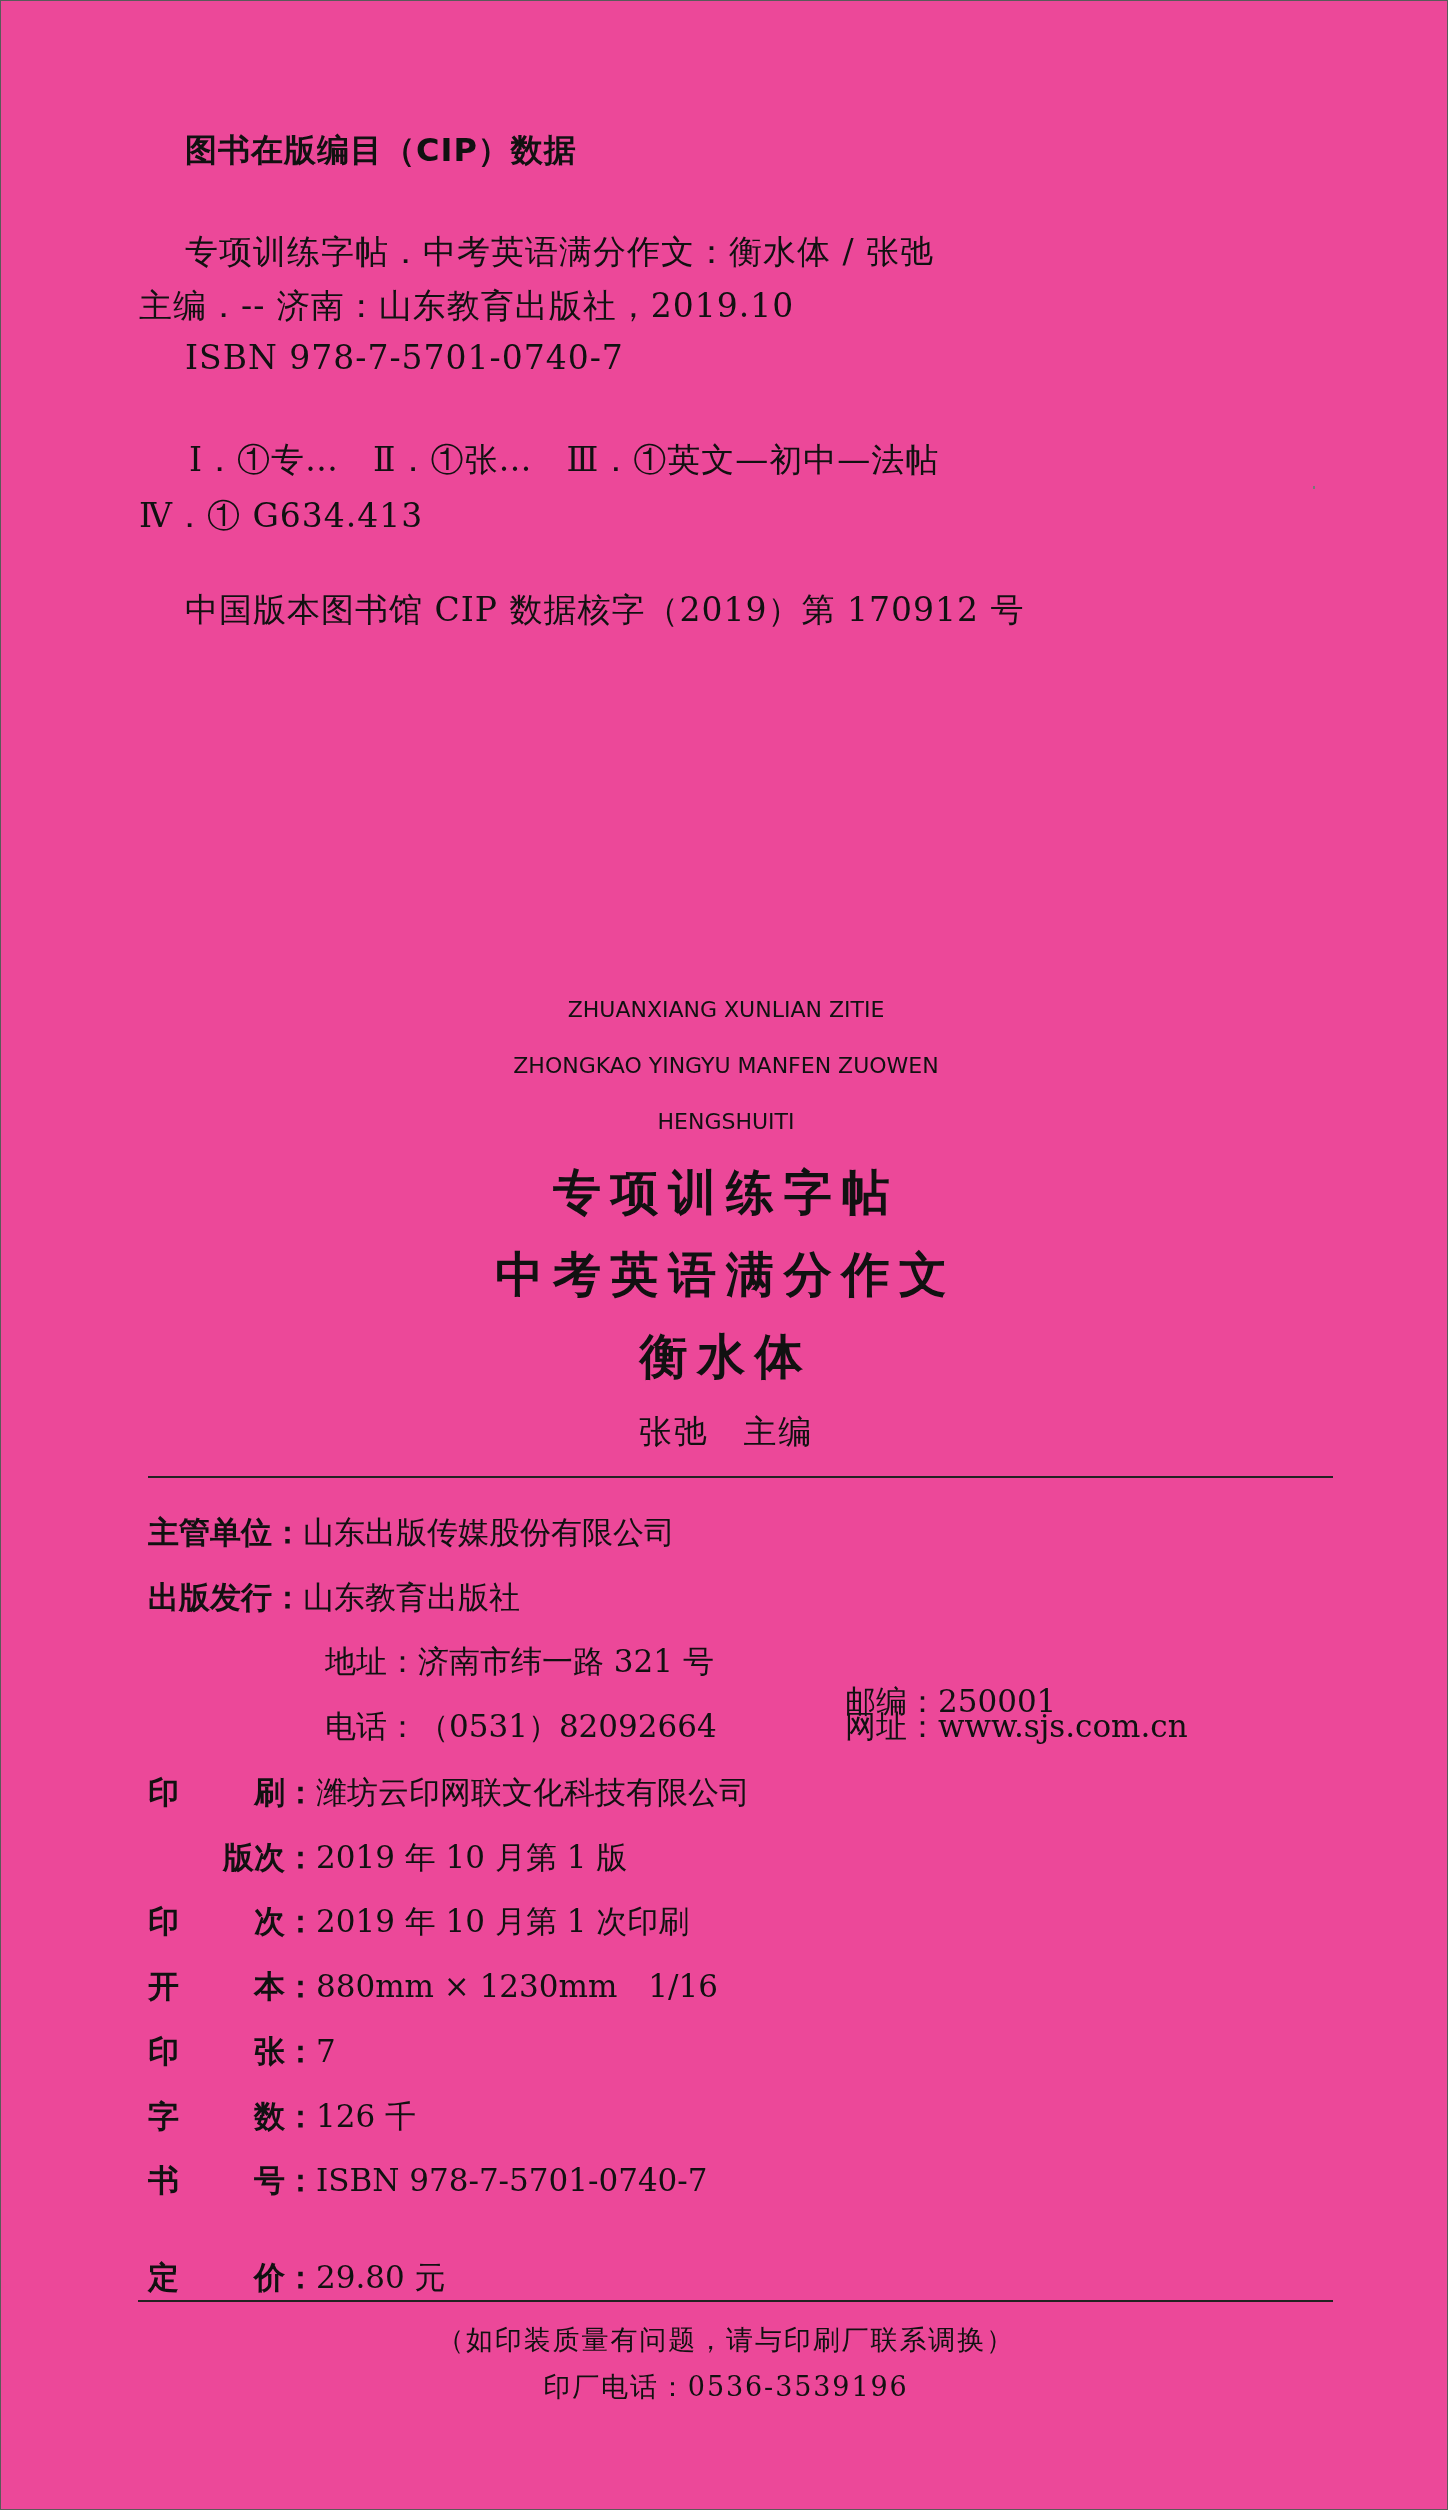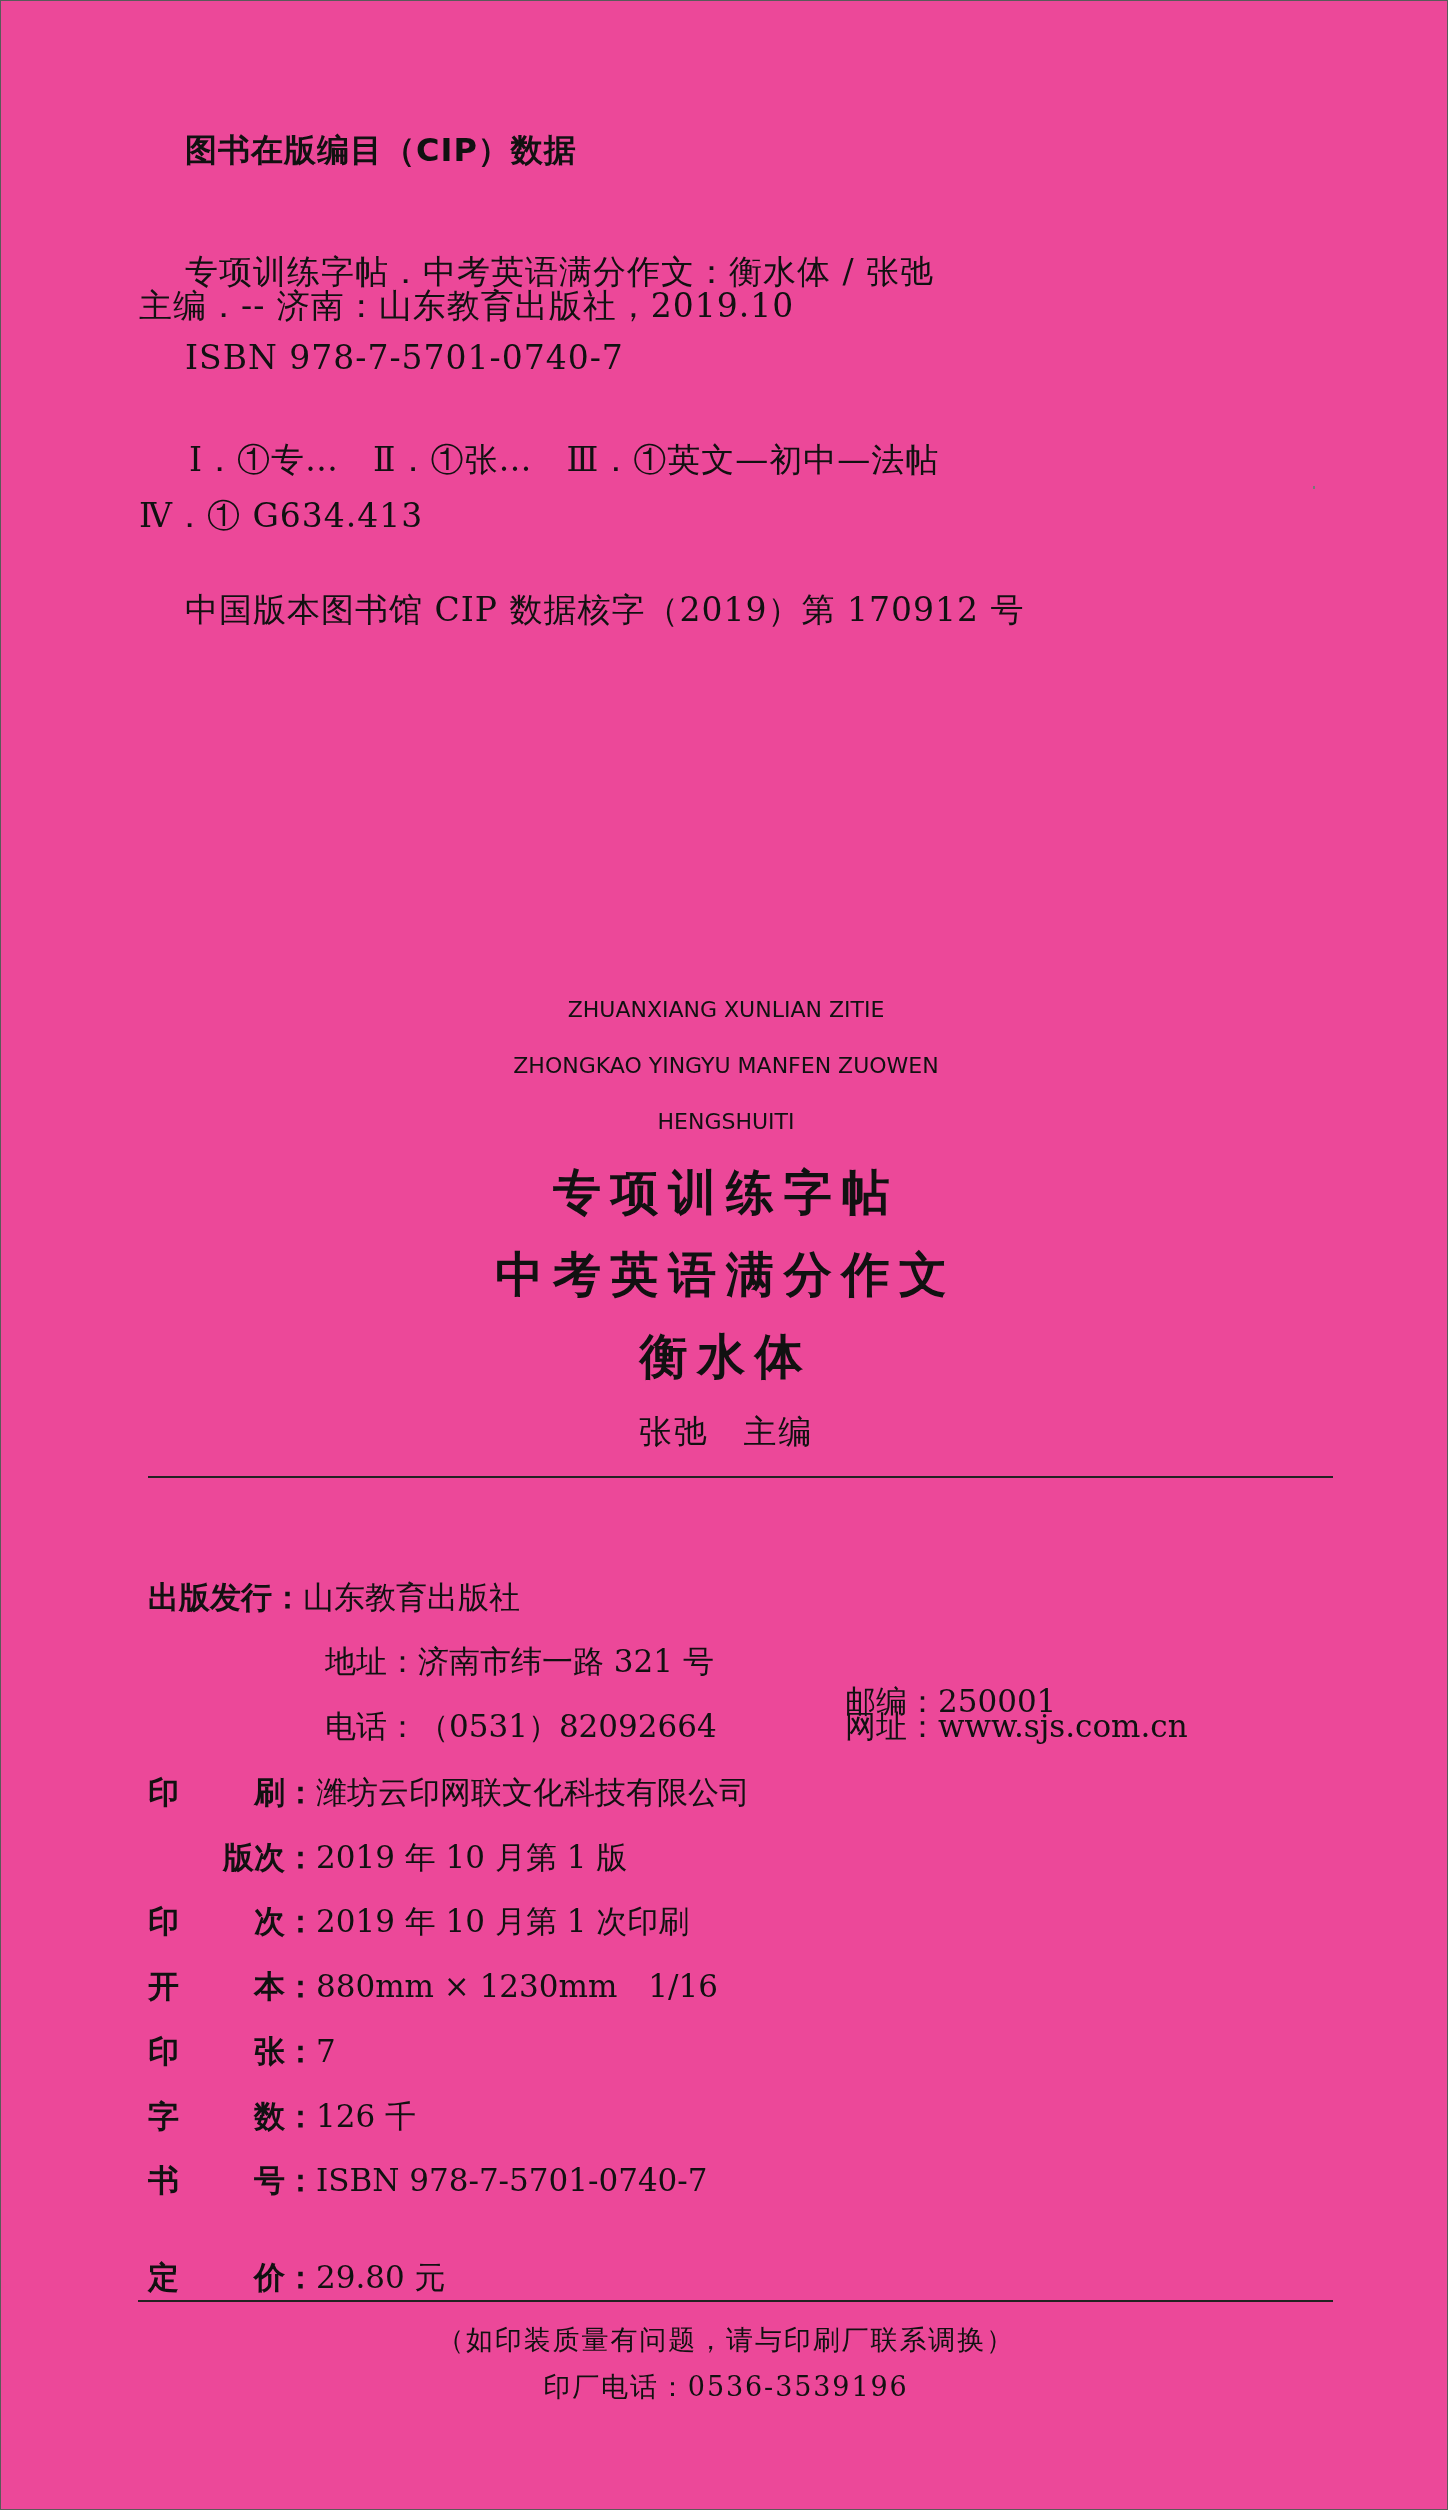--- a/index.html
+++ b/index.html
@@ -41,21 +41,21 @@
   .footer { font-size: 27px; left: 0; width: 1450px; text-align: center; letter-spacing: 1.9px; }
   .speck { position: absolute; width: 1.9px; height: 2.9px; background: #777; }
 </style>
 </head>
 <body>
 
 <div class="page">
 
   <div class="abs heading" style="left:184px; top:128px;">图书在版编目（CIP）数据</div>
 
-  <div class="abs cip" style="left:184px; top:229px;margin-top:20px;">专项训练字帖．中考英语满分作文：衡水体 / 张弛</div>
+  <div class="abs cip" style="left:184px; top:229px;">专项训练字帖．中考英语满分作文：衡水体 / 张弛</div>
   <div class="abs cip" style="left:138px; top:283px;">主编．-- 济南：山东教育出版社，2019.10</div>
   <div class="abs cip" style="left:184px; top:337px;">ISBN 978-7-5701-0740-7</div>
 
   <div class="abs cip" style="left:188px; top:437px;">Ⅰ．①专…　Ⅱ．①张…　Ⅲ．①英文—初中—法帖</div>
   <div class="abs cip" style="left:138px; top:493px;">Ⅳ．① G634.413</div>
 
   <div class="abs cip" style="left:184px; top:587px;">中国版本图书馆 CIP 数据核字（2019）第 170912 号</div>
 
   <div class="speck" style="left:1312px; top:485px;"></div>
 
@@ -64,20 +64,23 @@
   <div class="abs pinyin" style="top:1108px;">HENGSHUITI</div>
 
   <div class="abs title" style="top:1160px;">专项训练字帖</div>
   <div class="abs title" style="top:1242px;">中考英语满分作文</div>
   <div class="abs title" style="top:1324px;">衡水体</div>
 
   <div class="abs author" style="top:1409px;">张弛　主编</div>
 
   <div class="rule" style="left:147px; top:1475px; width:1185px;"></div>
 
+  <div class="abs" style="left:147px; top:1511px;">
+    <span class="row-label">主管单位：</span><span class="row-value">山东出版传媒股份有限公司</span>
+  </div>
   <div class="abs" style="left:147px; top:1576px;">
     <span class="row-label">出版发行：</span><span class="row-value">山东教育出版社</span>
   </div>
 
   <div class="abs row-value" style="left:324px; top:1640px;">
     <span>地址：</span><span>济南市纬一路 321 号</span>
   </div>
   <div class="abs row-value" style="left:844px; top:1640px;margin-top:40px;">
     <span>邮编：</span><span>250001</span>
   </div>

